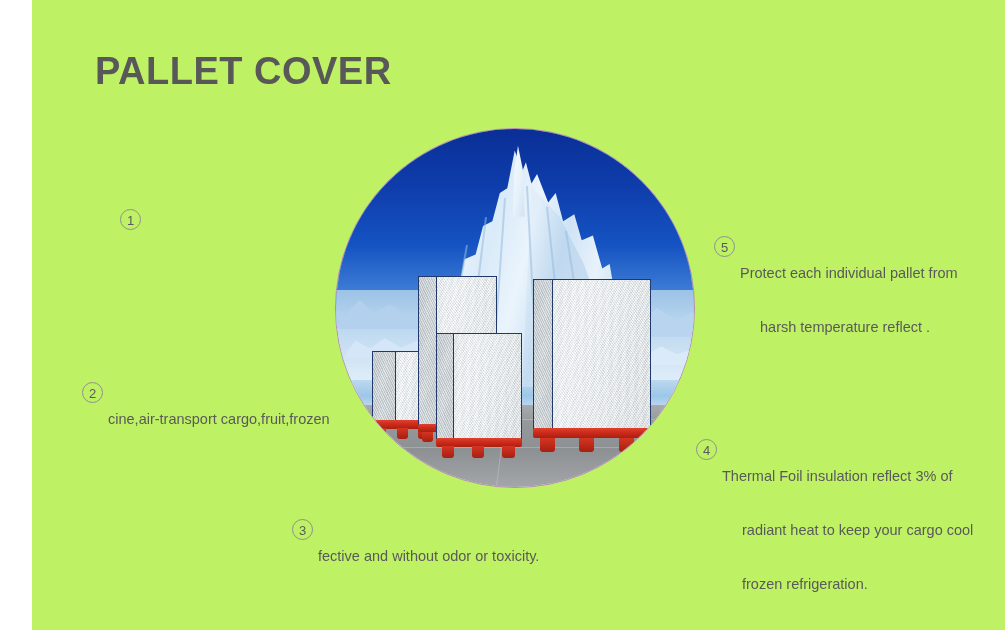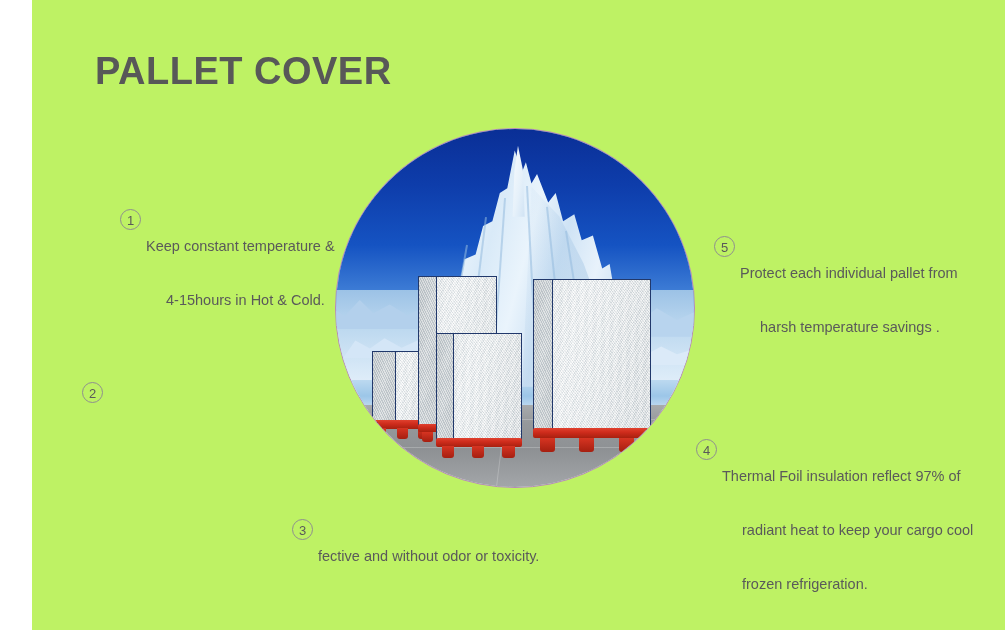--- a/index.html
+++ b/index.html
@@ -322,49 +322,46 @@
       </div>
       <div class="pallet" style="left:55%;top:83.4%;width:34%;height:3%;"></div>
       <div class="pallet-foot" style="left:57%;top:86.2%;width:4.2%;height:4%;"></div>
       <div class="pallet-foot" style="left:68%;top:86.2%;width:4.2%;height:4%;"></div>
       <div class="pallet-foot" style="left:79%;top:86.2%;width:4.2%;height:4%;"></div>
     </div>
   </div>
 
   <div class="bullet" id="bullet-1">
     <div class="bullet-num">1</div>
-    <div class="bullet-text">
-      <span class="ln">Keep constant temperature &amp;</span>
-      <span class="ln">4-15hours in Hot &amp; Cold.</span>
-    </div>
   </div>
 
   <div class="bullet" id="bullet-2">
     <div class="bullet-num">2</div>
     <div class="bullet-text">
+      <span class="ln">cine,air-transport cargo,fruit,frozen</span>
     </div>
   </div>
 
   <div class="bullet" id="bullet-3">
     <div class="bullet-num">3</div>
     <div class="bullet-text">
       <span class="ln">fective and without odor or toxicity.</span>
     </div>
   </div>
 
   <div class="bullet" id="bullet-4">
     <div class="bullet-num">4</div>
     <div class="bullet-text">
-      <span class="ln">Thermal Foil insulation reflect 97% of</span>
+      <span class="ln">Thermal Foil insulation reflect 3% of</span>
       <span class="ln">radiant heat to keep your cargo cool</span>
       <span class="ln">frozen refrigeration.</span>
     </div>
   </div>
 
   <div class="bullet" id="bullet-5">
     <div class="bullet-num">5</div>
     <div class="bullet-text">
       <span class="ln">Protect each individual pallet from</span>
-      <span class="ln">harsh temperature savings .</span>
+      <span class="ln">harsh temperature reflect .</span>
     </div>
   </div>
 
 </div>
 
 </body></html>

